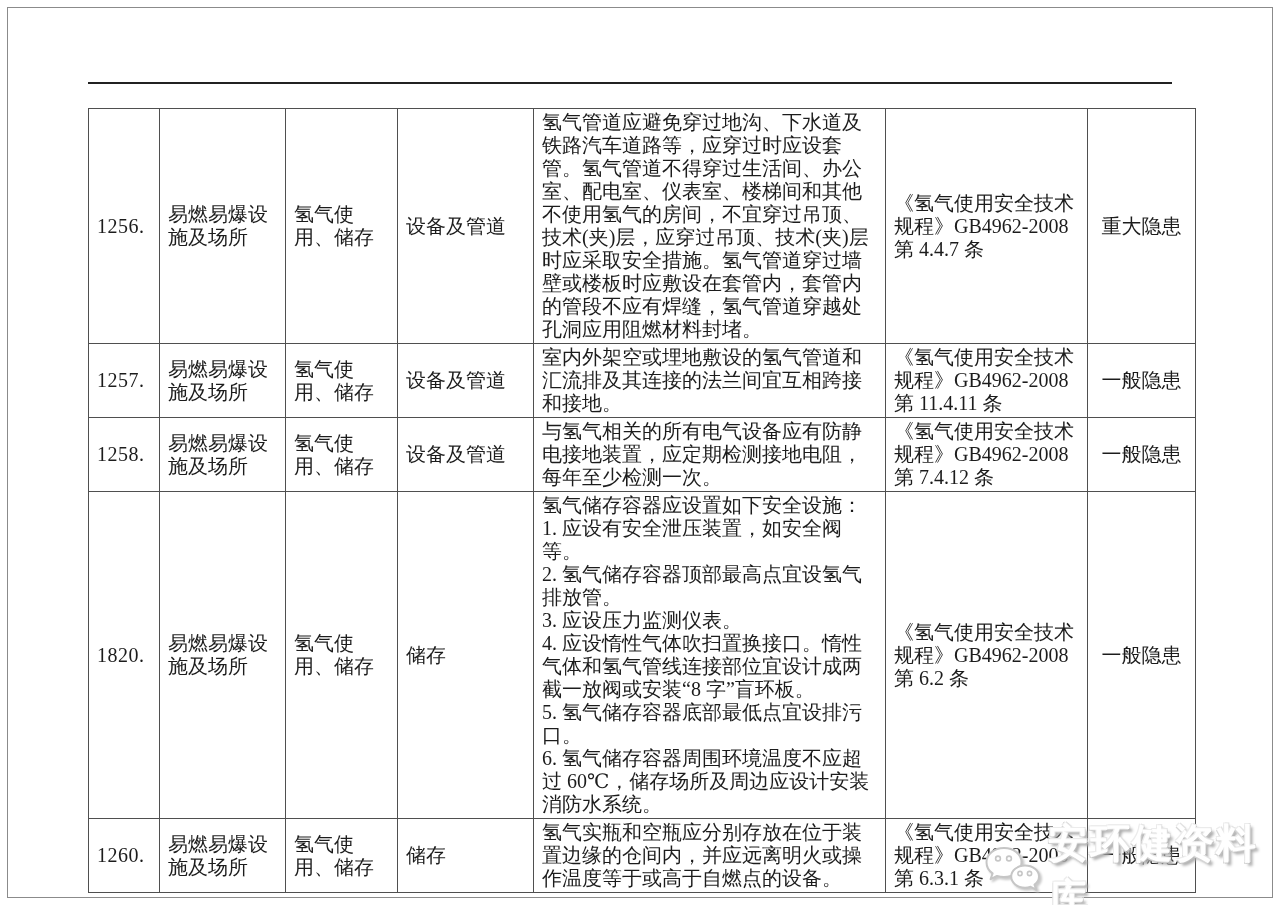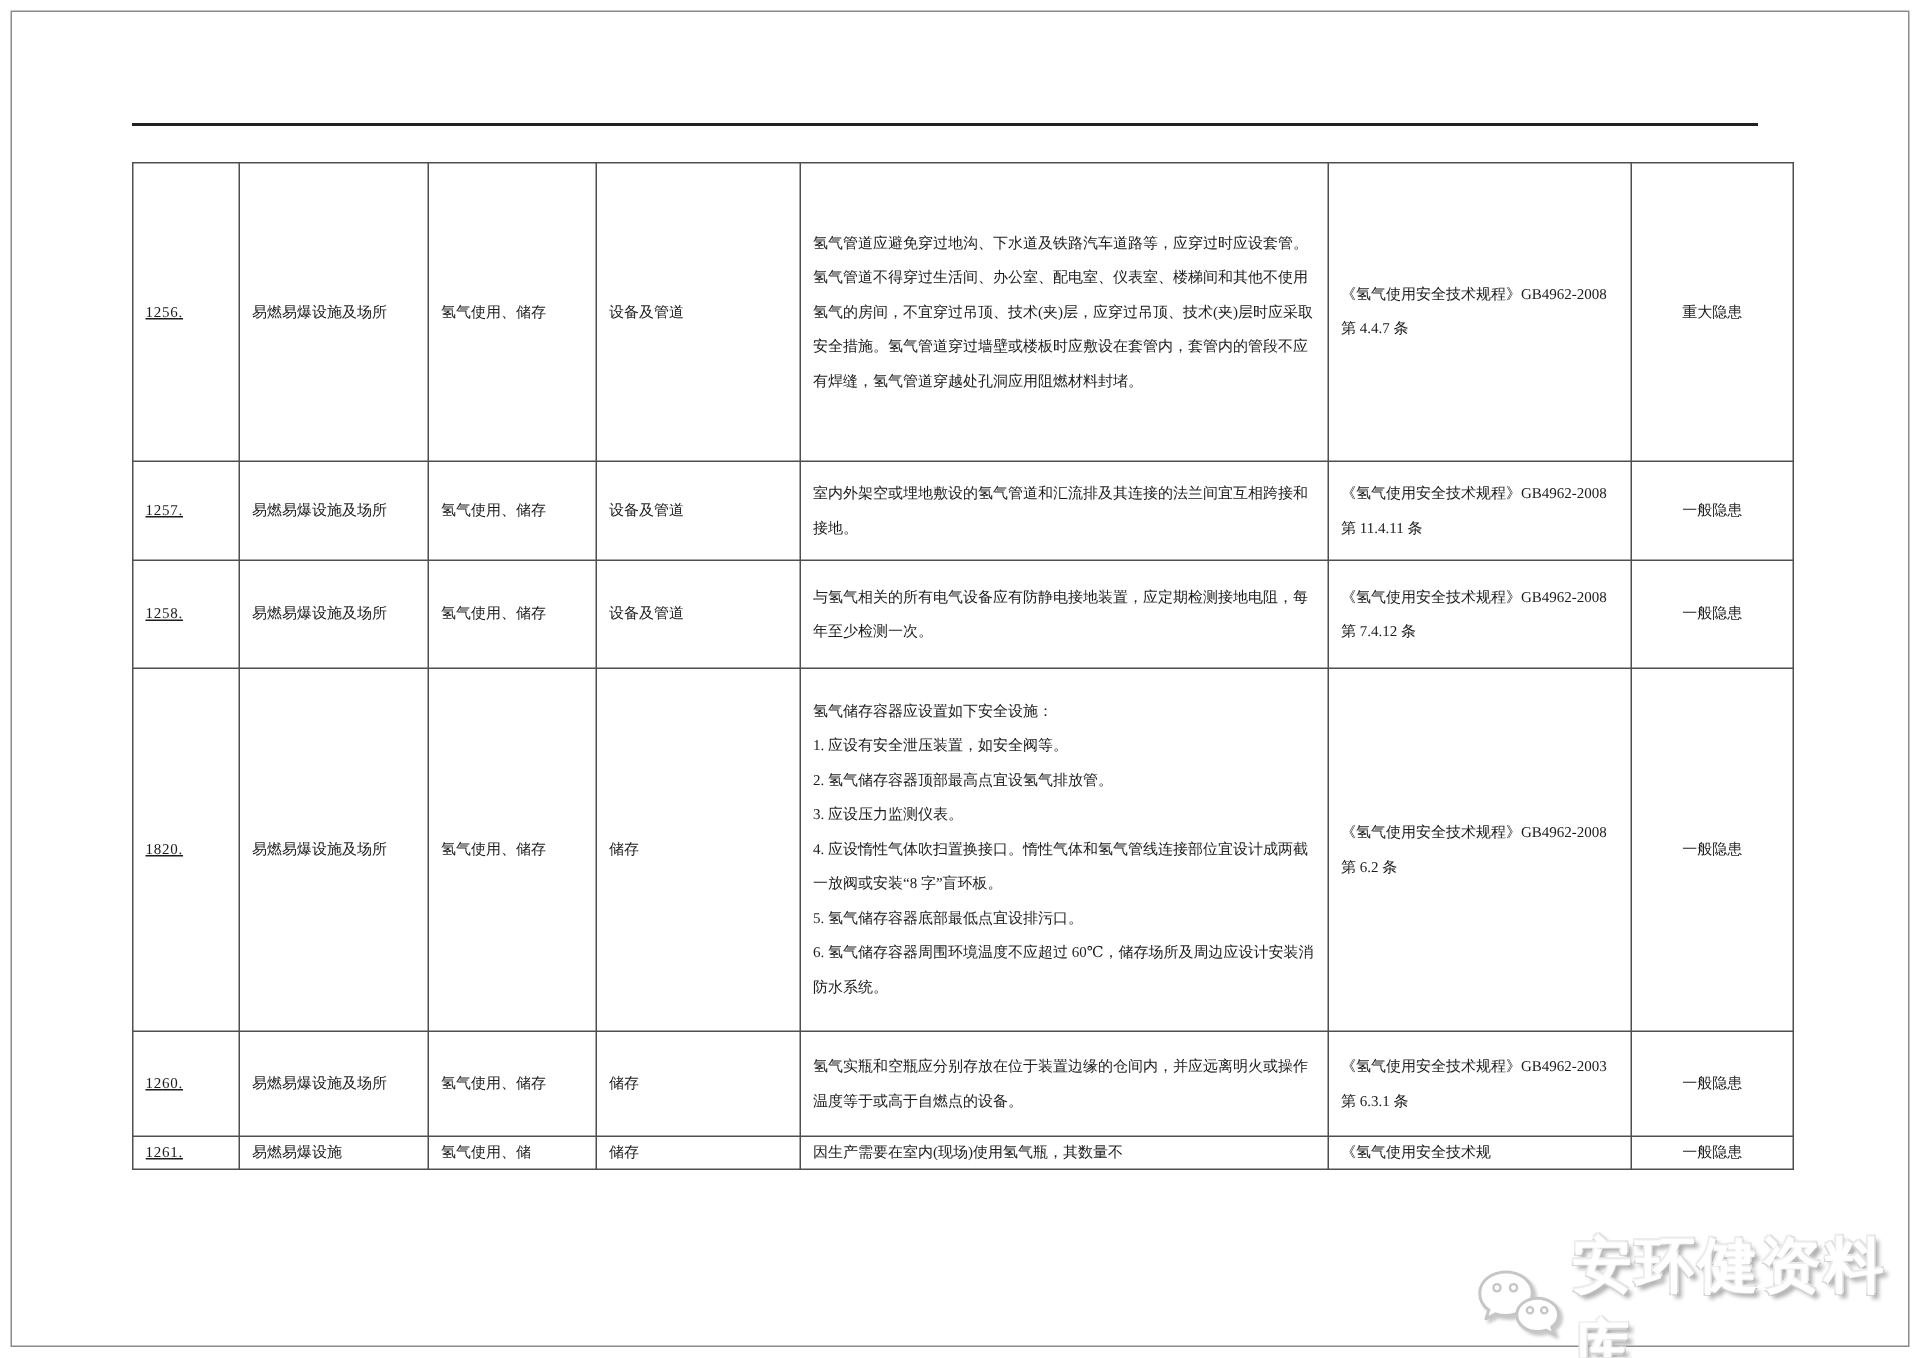--- a/index.html
+++ b/index.html
@@ -15,26 +15,26 @@
   .header-rule {
     position:absolute; left:88px; top:82px; width:1084px; height:2px;
     background:#212121;
   }
   table.reg {
     position:absolute; left:88px; top:108px;
     border-collapse:collapse; table-layout:fixed;
   }
   table.reg td {
     border:1px solid #4f4f4f;
-    font-size:10px; line-height:23px;
+    font-size:20px; line-height:23px;
     vertical-align:middle;
     padding:2px 8px;
     overflow:hidden;
   }
-  td.num  { padding-left:10px; letter-spacing:0.5px;text-decoration:underline; }
+  td.num  { padding-left:10px; letter-spacing:0.5px; }
   td.cat, td.sub, td.itm { line-height:25px; }
   td.desc {
     vertical-align:bottom;
     line-height:22.5px;
     white-space:pre-line;
     padding:3px 8px 5px 9px;
   }
   td.ref {
     vertical-align:bottom;
     line-height:24px;
@@ -128,41 +128,20 @@
   </tr>
   <tr style="height:70px">
     <td class="num">1260.</td>
     <td class="cat">易燃易爆设施及场所</td>
     <td class="sub">氢气使用、储存</td>
     <td class="itm">储存</td>
     <td class="desc">氢气实瓶和空瓶应分别存放在位于装置边缘的仓间内，并应远离明火或操作温度等于或高于自燃点的设备。</td>
     <td class="ref">《氢气使用安全技术规程》GB4962-2003 第 6.3.1 条</td>
     <td class="risk">一般隐患</td>
   </tr>
-  <tr class="cut" style="height:21px">
-    <td class="num">
-          <div class="clip">1261.</div>
-        </td>
-    <td class="cat">
-          <div class="clip">易燃易爆设施</div>
-        </td>
-    <td class="sub">
-          <div class="clip">氢气使用、储</div>
-        </td>
-    <td class="itm">
-          <div class="clip">储存</div>
-        </td>
-    <td class="desc"><div class="clip">因生产需要在室内(现场)使用氢气瓶，其数量不</div></td>
-    <td class="ref">
-          <div class="clip">《氢气使用安全技术规</div>
-        </td>
-    <td class="risk">
-          <div class="clip">一般隐患</div>
-        </td>
-  </tr>
 </tbody>
   </table>
 
 <div class="watermark">
   <span class="wm-icon">
     <svg width="58" height="48" viewBox="0 0 58 48" xmlns="http://www.w3.org/2000/svg">
       <g fill="#ffffff" stroke="#c6c6c6" stroke-width="2" stroke-linejoin="round">
         <path d="M 21 3 C 11 3 3.5 9.3 3.5 17.2 C 3.5 21.8 5.9 25.8 9.6 28.4 L 7.6 34.2 L 14 30.9 C 16.2 31.6 18.5 32 21 32 C 30.8 32 38.5 25.4 38.5 17.2 C 38.5 9.3 30.8 3 21 3 Z"></path>
         <path d="M 42 20.5 C 34.3 20.5 28.2 25.5 28.2 31.6 C 28.2 37.7 34.3 42.7 42 42.7 C 44 42.7 45.9 42.4 47.6 41.8 L 53.2 44.6 L 51.5 39.6 C 54.3 37.6 56 34.8 56 31.6 C 56 25.5 49.8 20.5 42 20.5 Z"></path>
       </g>

